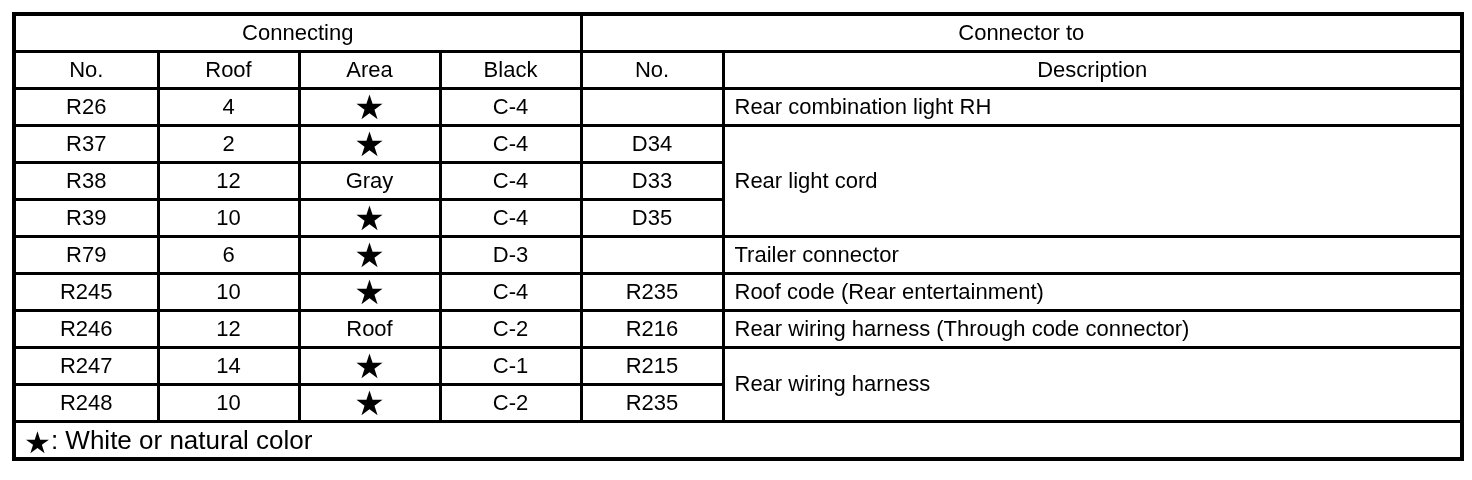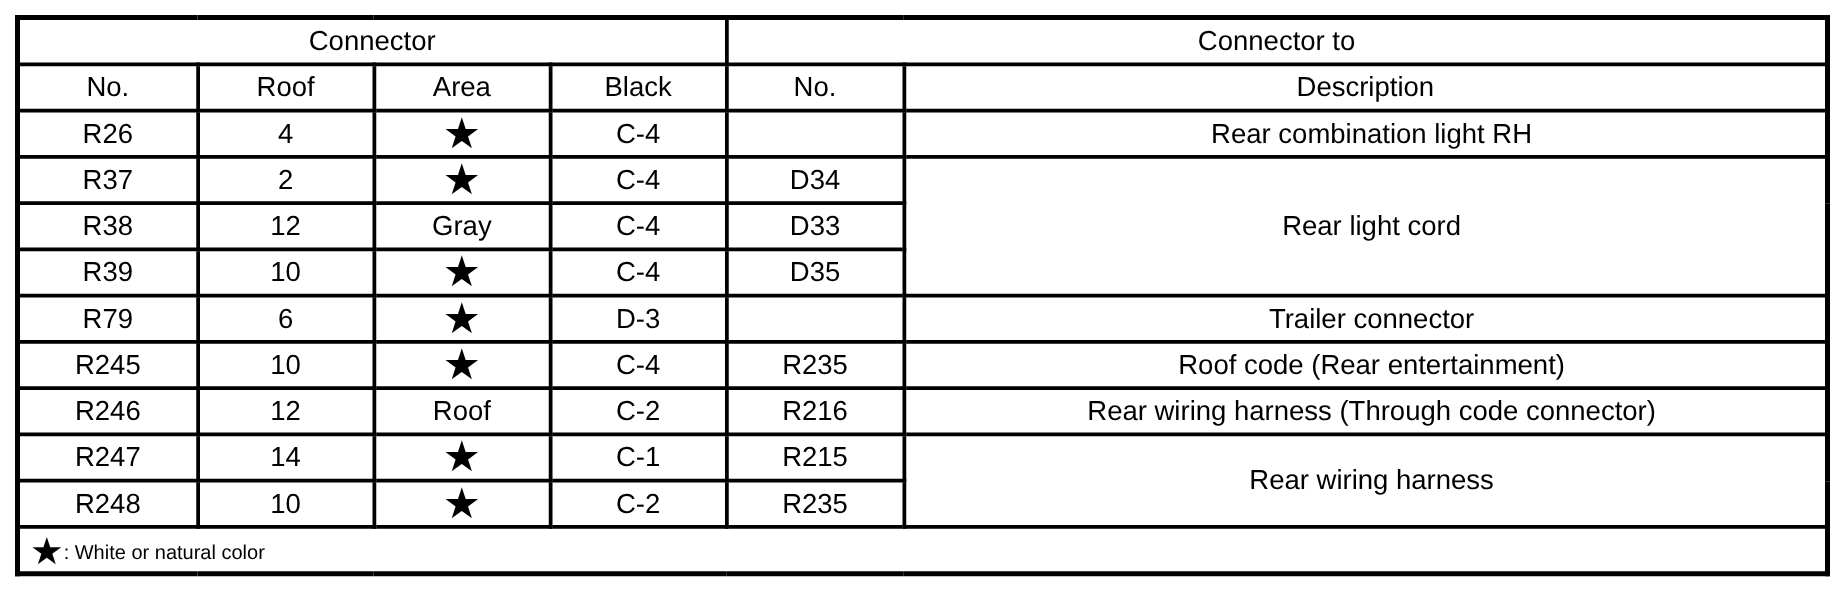--- a/index.html
+++ b/index.html
@@ -33,57 +33,57 @@
     padding: 0;
     text-align: center;
     vertical-align: middle;
     font-size: 22px;
     font-weight: normal;
     line-height: 1.1;
     overflow: hidden;
     white-space: nowrap;
   }
   .connector-table td.desc {
-    text-align: center;
+    text-align: left;
     padding-left: 10px;
   }
   .connector-table .star {
     font-size: 34px;
     line-height: 22px;
   }
   .connector-table tr.footnote-row td {
     text-align: left;
     padding-left: 8px;
   }
   .footnote-star {
     font-size: 30px;
     line-height: 22px;
     vertical-align: -4px;
     display: inline-block;
   }
   .footnote-text {
-    font-size: 16px;
+    font-size: 26px;
   }
 </style>
 </head>
 <body>
 
 <div class="table-wrap">
   <table class="connector-table">
     <colgroup>
       <col style="width:144px">
       <col style="width:141px">
       <col style="width:141px">
       <col style="width:141px">
       <col style="width:142px">
       <col style="width:739px">
     </colgroup>
     <thead>
       <tr>
-        <th colspan="4">Connector</th>
+        <th colspan="4">Connecting</th>
         <th colspan="2">Connector to</th>
       </tr>
       <tr>
         <th>No.</th>
         <th>Roof</th>
         <th>Area</th>
         <th>Black</th>
         <th>No.</th>
         <th>Description</th>
       </tr>

